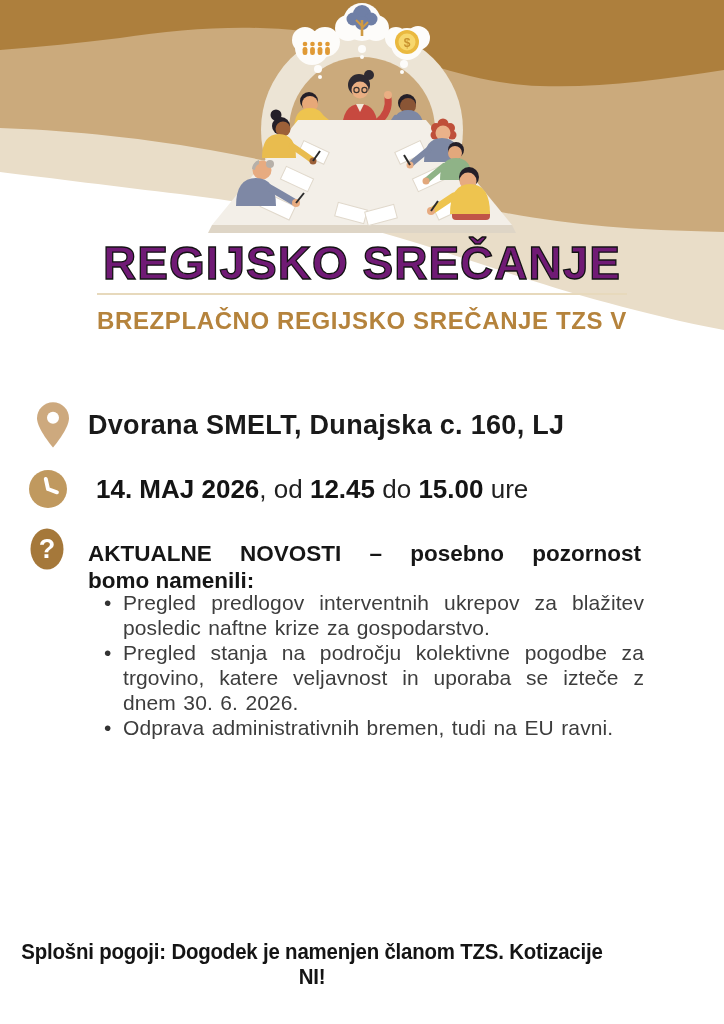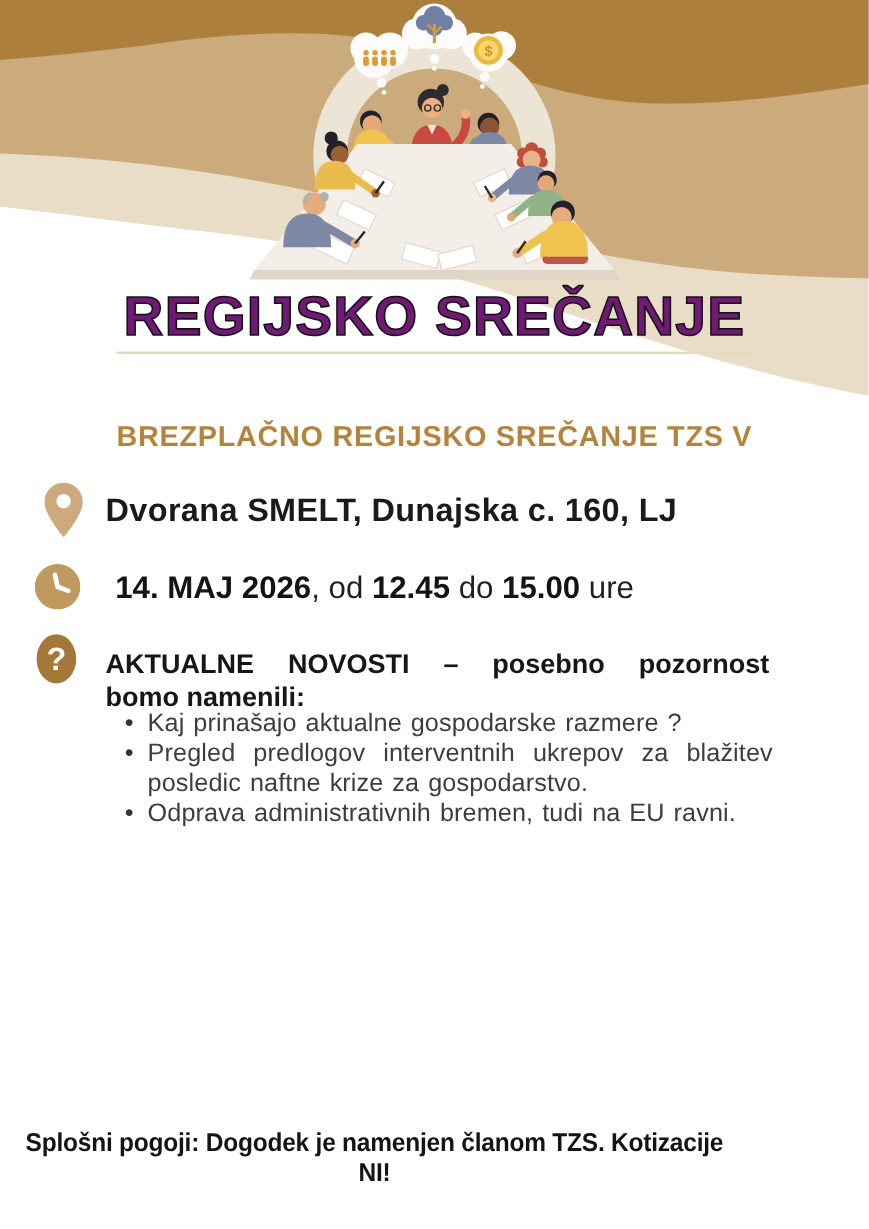--- a/index.html
+++ b/index.html
@@ -12,21 +12,21 @@
   .title{
     position:absolute;left:0;top:236px;width:724px;text-align:center;
     font-size:46px;font-weight:700;letter-spacing:1px;color:#701a75;
     -webkit-text-stroke:1.3px #121212;
   }
   .title-underline{
     position:absolute;left:97px;top:293px;width:530px;height:2px;background:#e7d9bc;
   }
   .subtitle{
     position:absolute;left:40px;top:303px;width:644px;text-align:center;
-    font-size:24px;font-weight:700;letter-spacing:.6px;line-height:35px;color:#b5833c;margin-top:44px;
+    font-size:24px;font-weight:700;letter-spacing:.6px;line-height:35px;color:#b5833c;
   }
 
   .row{position:absolute;left:0;width:724px;}
   .loc-row{top:400px;}
   .loc-icon{position:absolute;left:37px;top:2px;width:32px;height:46px;}
   .loc-text{
     position:absolute;left:88px;top:10px;width:600px;
     font-size:27px;font-weight:700;letter-spacing:.3px;color:#1a1a1a;
   }
 
@@ -251,25 +251,25 @@
     </svg>
     <div class="agenda-heading">
       <div class="l1">AKTUALNE NOVOSTI – posebno pozornost</div>
       <div class="l2">bomo namenili:</div>
     </div>
   </div>
 
   <div class="bullets">
     <div class="bullet-row">
       <span class="bullet-dot"></span>
-      <span class="bullet-text">Kaj prinašajo aktualne gospodarske razmere ?</span>
+      <span class="bullet-text">Pregled predlogov interventnih ukrepov za blažitev posledic naftne krize za gospodarstvo.</span>
     </div>
     <div class="bullet-row">
       <span class="bullet-dot"></span>
-      <span class="bullet-text">Pregled predlogov interventnih ukrepov za blažitev posledic naftne krize za gospodarstvo.</span>
+      <span class="bullet-text">Pregled stanja na področju kolektivne pogodbe za trgovino, katere veljavnost in uporaba se izteče z dnem 30. 6. 2026.</span>
     </div>
     <div class="bullet-row">
       <span class="bullet-dot"></span>
       <span class="bullet-text">Odprava administrativnih bremen, tudi na EU ravni.</span>
     </div>
   </div>
 
   <div class="footer">
     <span class="footer-inner">Splošni pogoji: Dogodek je namenjen članom TZS. Kotizacije NI!</span>
   </div>

